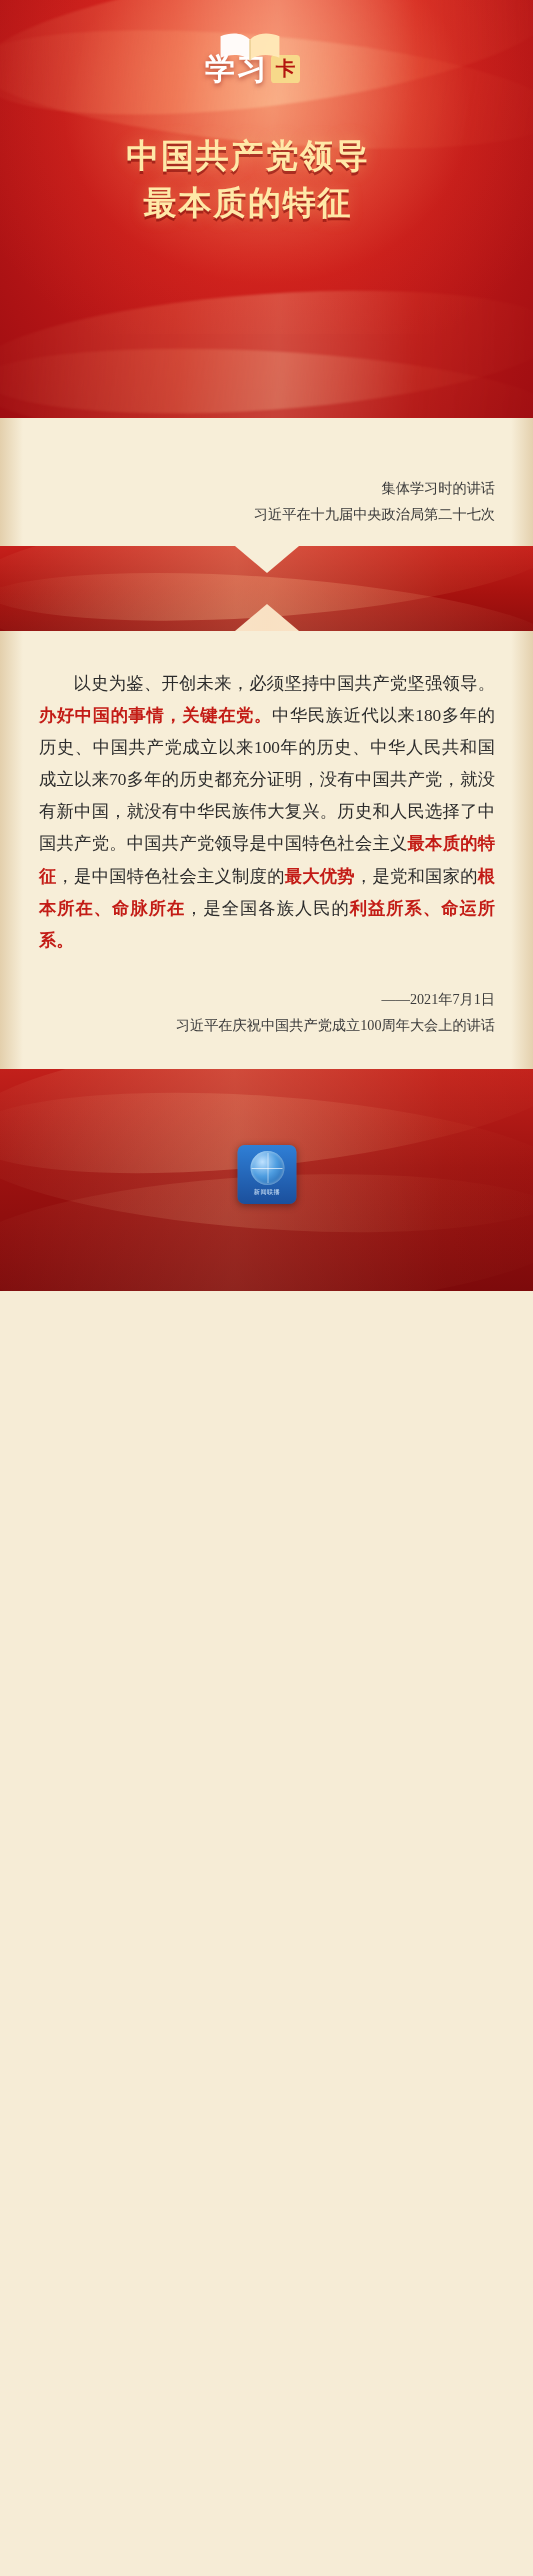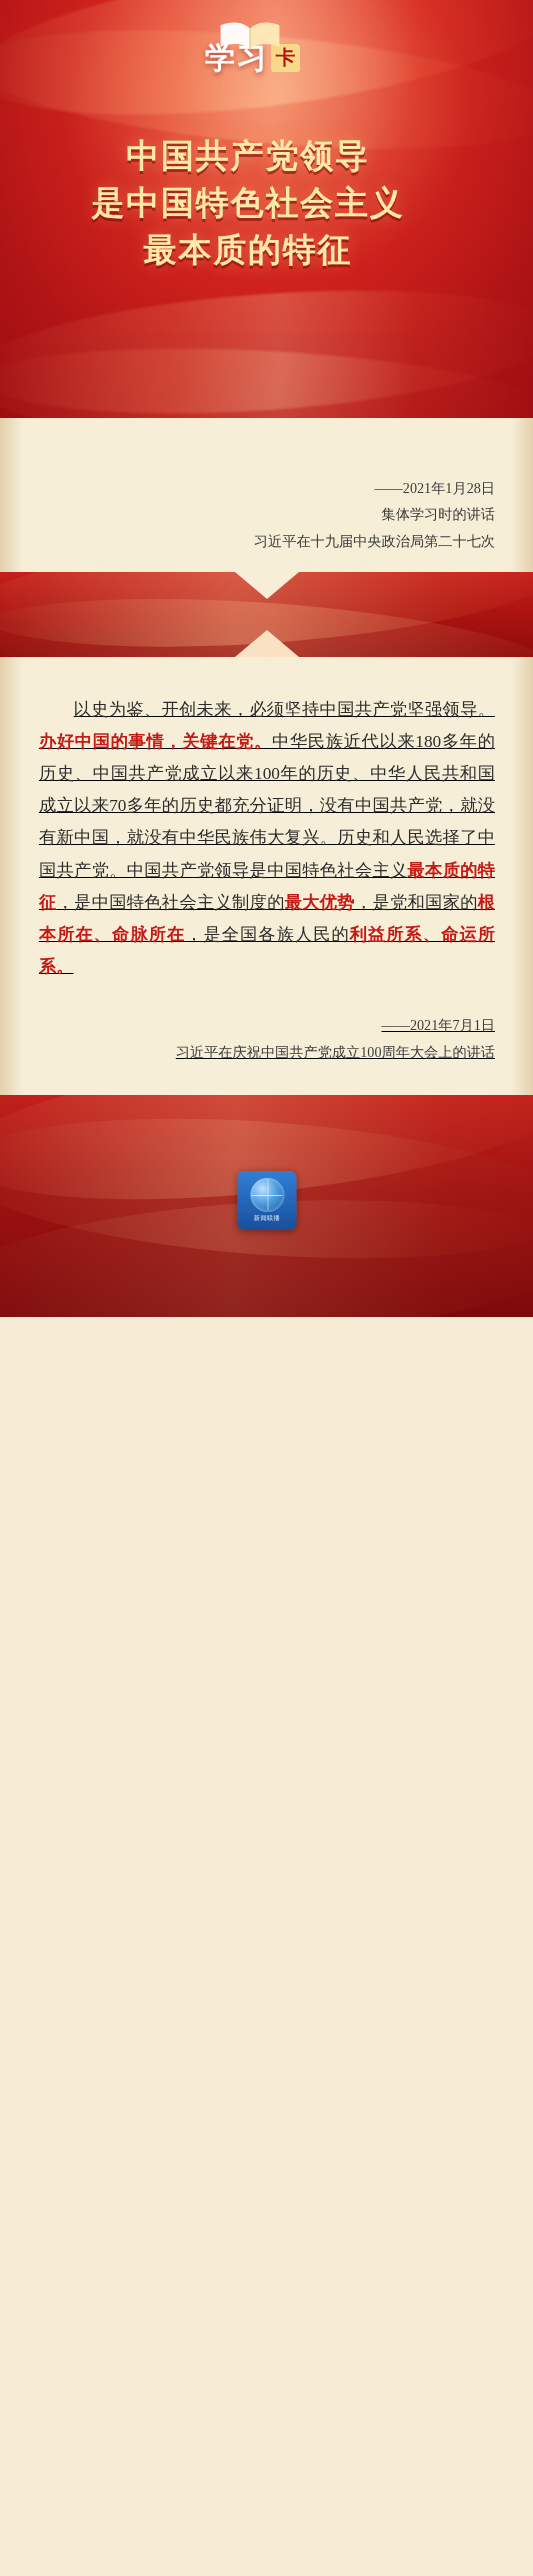--- a/index.html
+++ b/index.html
@@ -40,21 +40,21 @@
     border-radius:50%;
     filter:blur(0.9px);
   }
   .hdr-ribbon.r1{top:-27px;transform:rotate(-7deg);opacity:.55;}
   .hdr-ribbon.r2{top:36px;transform:rotate(5deg);opacity:.40;height:107px;}
   .hdr-ribbon.r3{top:294px;transform:rotate(-4deg);opacity:.35;height:116px;}
   .hdr-ribbon.r4{top:351px;transform:rotate(3deg);opacity:.30;height:98px;}
 
   .logo{
     position:absolute;
-    top:41px;left:0;width:501px;
+    top:52px;left:0;width:501px;
     text-align:center;
   }
   .logo-inner{
     display:inline-block;
     position:relative;
     padding-left:3.6px;
   }
   .logo-text{
     font-size:30px;
     font-weight:bold;
@@ -236,47 +236,45 @@
             <path d="M37 12 C44 4, 58 3, 70 8 L70 32 C58 27, 44 28, 37 35 Z" fill="#ffe9b8" opacity=".96"></path>
             <path d="M37 12 L37 35" stroke="#e8c98a" stroke-width="1.5" fill="none"></path>
           </svg>
         </span>
         <span class="logo-text">学习</span><span class="logo-card">卡</span>
       </span>
     </div>
 
     <div class="hdr-title">
       <span>中国共产党领导</span>
-      <span>是中国特色社会主义</span>
       <span>最本质的特征</span>
     </div>
   </div>
 
   <div class="paper">
     <div class="paper-edge"></div>
     <div class="paper-edge right"></div>
     <div class="section">
 
       <div class="attrib">
-        <div>——2021年1月28日</div>
         <div>集体学习时的讲话</div>
         <div>习近平在十九届中央政治局第二十七次</div>
       </div>
     </div>
   </div>
 
   <div class="band">
     <div class="band-notch top"></div>
     <div class="band-notch"></div>
   </div>
 
   <div class="paper">
     <div class="paper-edge"></div>
     <div class="paper-edge right"></div>
-    <div class="section" style="padding-top:37px;padding-bottom:30px;text-decoration:underline;">
+    <div class="section" style="padding-top:37px;padding-bottom:30px;">
       <p class="para"><span>以史为鉴、开创未来，必须坚持中国共产党坚强领导。</span><span class="hl">办好中国的事情，关键在党。</span><span>中华民族近代以来180多年的历史、中国共产党成立以来100年的历史、中华人民共和国成立以来70多年的历史都充分证明，没有中国共产党，就没有新中国，就没有中华民族伟大复兴。历史和人民选择了中国共产党。中国共产党领导是中国特色社会主义</span><span class="hl">最本质的特征</span><span>，是中国特色社会主义制度的</span><span class="hl">最大优势</span><span>，是党和国家的</span><span class="hl">根本所在、命脉所在</span><span>，是全国各族人民的</span><span class="hl">利益所系、命运所系。</span></p>
 
 
       <div class="attrib" style="margin-top:29px;">
         <div>——2021年7月1日</div>
         <div>习近平在庆祝中国共产党成立100周年大会上的讲话</div>
       </div>
     </div>
   </div>
 

